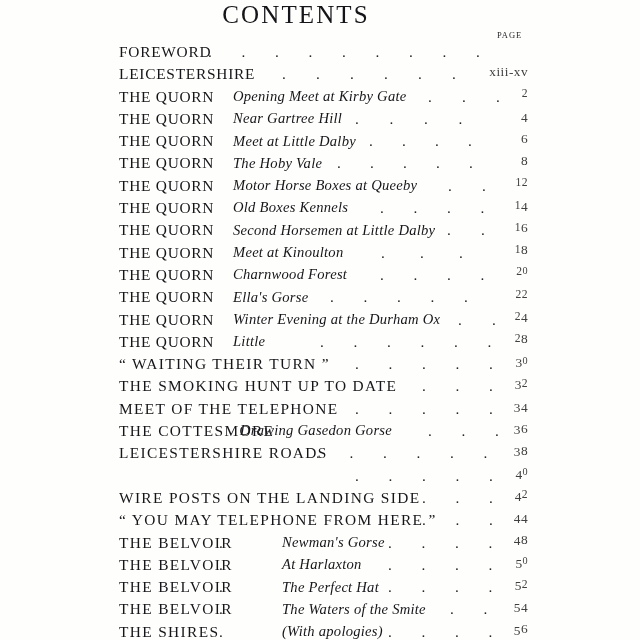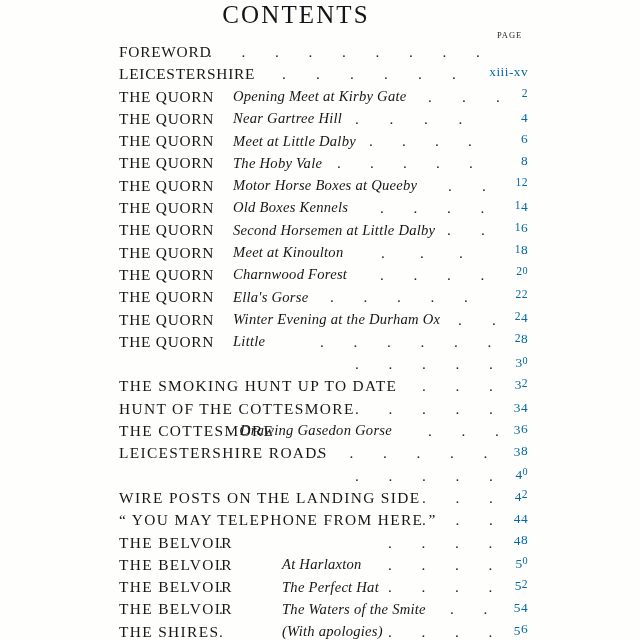--- a/index.html
+++ b/index.html
@@ -116,21 +116,21 @@
   }
 
   .row-page {
     position: absolute;
     top: -1.5px;
     width: 34px;
     text-align: right;
     left: 494px;
     font-size: 13.4px;
     letter-spacing: 0.4px;
-    color: #0369a1;
+    color: #404040;
     white-space: nowrap;
   }
   .row-page.roman {
     font-size: 13.2px;
     letter-spacing: 0.5px;
     width: 54px;
     left: 474px;
   }
   
   .row-page .os0 { font-size: 10.2px; vertical-align: 0.19em; }
@@ -311,40 +311,41 @@
           <i style="left: 320px;">.</i>
           <i style="left: 353.5px;">.</i>
           <i style="left: 387px;">.</i>
           <i style="left: 420.5px;">.</i>
           <i style="left: 454px;">.</i>
           <i style="left: 487.5px;">.</i>
         </div>
         <div class="row-page"><span class="os2">2</span><span>8</span></div>
       </div>
       <div class="toc-row">
+        <div class="row-label wide">“ WAITING THEIR TURN ”</div>
         <div class="leaders" style="left: 0px;">
           <i style="left: 355px;">.</i>
           <i style="left: 388.5px;">.</i>
           <i style="left: 422px;">.</i>
           <i style="left: 455.5px;">.</i>
           <i style="left: 489px;">.</i>
         </div>
         <div class="row-page"><span class="dn">3</span><span class="os0">0</span></div>
       </div>
       <div class="toc-row">
         <div class="row-label wide">THE SMOKING HUNT UP TO DATE</div>
         <div class="leaders" style="left: 0px;">
           <i style="left: 422px;">.</i>
           <i style="left: 455.5px;">.</i>
           <i style="left: 489px;">.</i>
         </div>
         <div class="row-page"><span class="dn">3</span><span class="os2">2</span></div>
       </div>
       <div class="toc-row">
-        <div class="row-label wide">HUNT OF THE COTTESMORE</div>
+        <div class="row-label wide">MEET OF THE TELEPHONE</div>
         <div class="leaders" style="left: 0px;">
           <i style="left: 355px;">.</i>
           <i style="left: 388.5px;">.</i>
           <i style="left: 422px;">.</i>
           <i style="left: 455.5px;">.</i>
           <i style="left: 489px;">.</i>
         </div>
         <div class="row-page"><span class="dn">3</span><span class="dn">4</span></div>
       </div>
       <div class="toc-row">
@@ -393,20 +394,21 @@
         <div class="leaders" style="left: 0px;">
           <i style="left: 422px;">.</i>
           <i style="left: 455.5px;">.</i>
           <i style="left: 489px;">.</i>
         </div>
         <div class="row-page"><span class="dn">4</span><span class="dn">4</span></div>
       </div>
       <div class="toc-row">
         <div class="row-label wide">THE BELVOIR</div>
         <div class="row-sep-dot">.</div>
+        <div class="row-title indent-b">Newman's Gorse</div>
         <div class="leaders" style="left: 0px;">
           <i style="left: 388px;">.</i>
           <i style="left: 421.5px;">.</i>
           <i style="left: 455px;">.</i>
           <i style="left: 488.5px;">.</i>
         </div>
         <div class="row-page"><span class="dn">4</span><span>8</span></div>
       </div>
       <div class="toc-row">
         <div class="row-label wide">THE BELVOIR</div>

